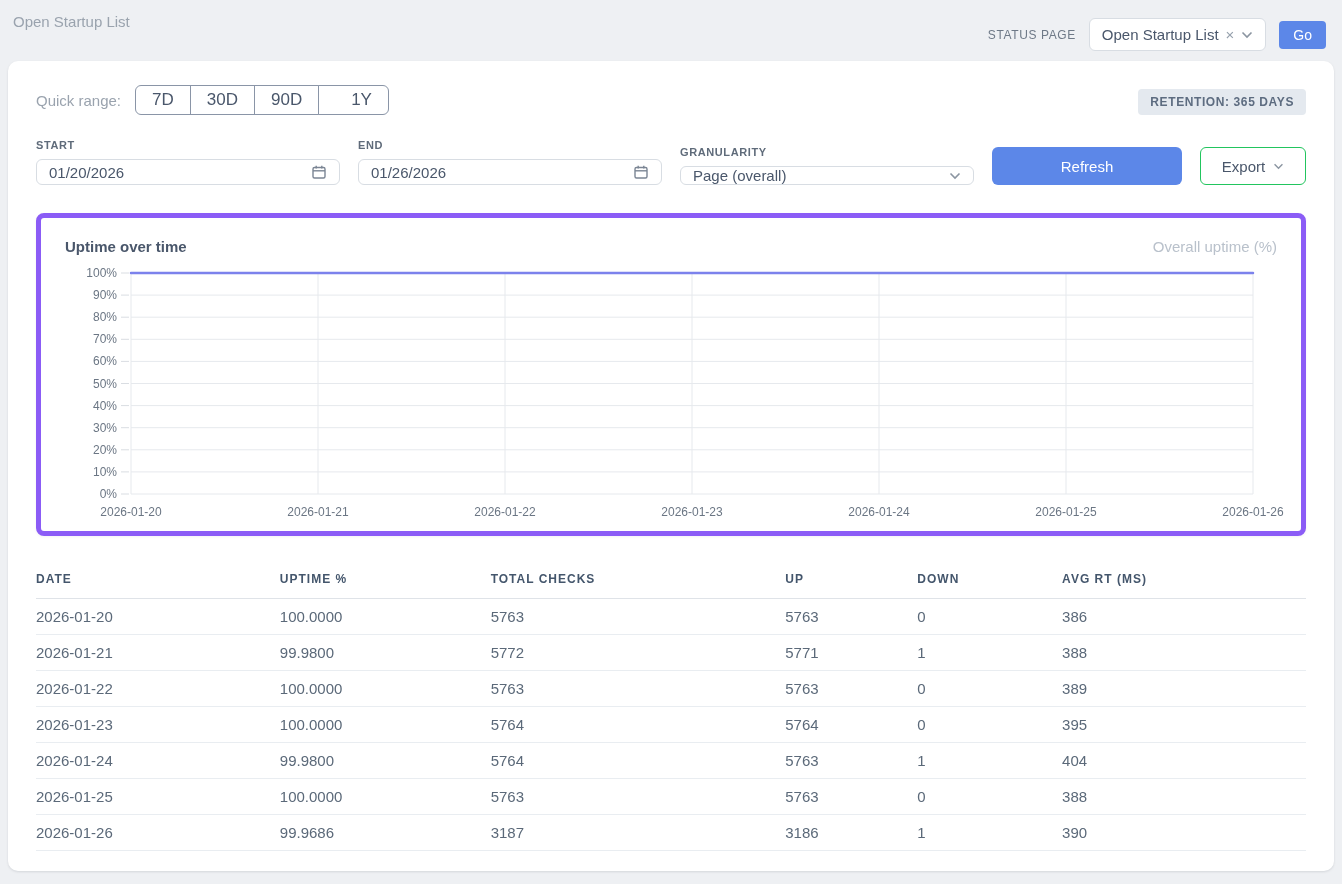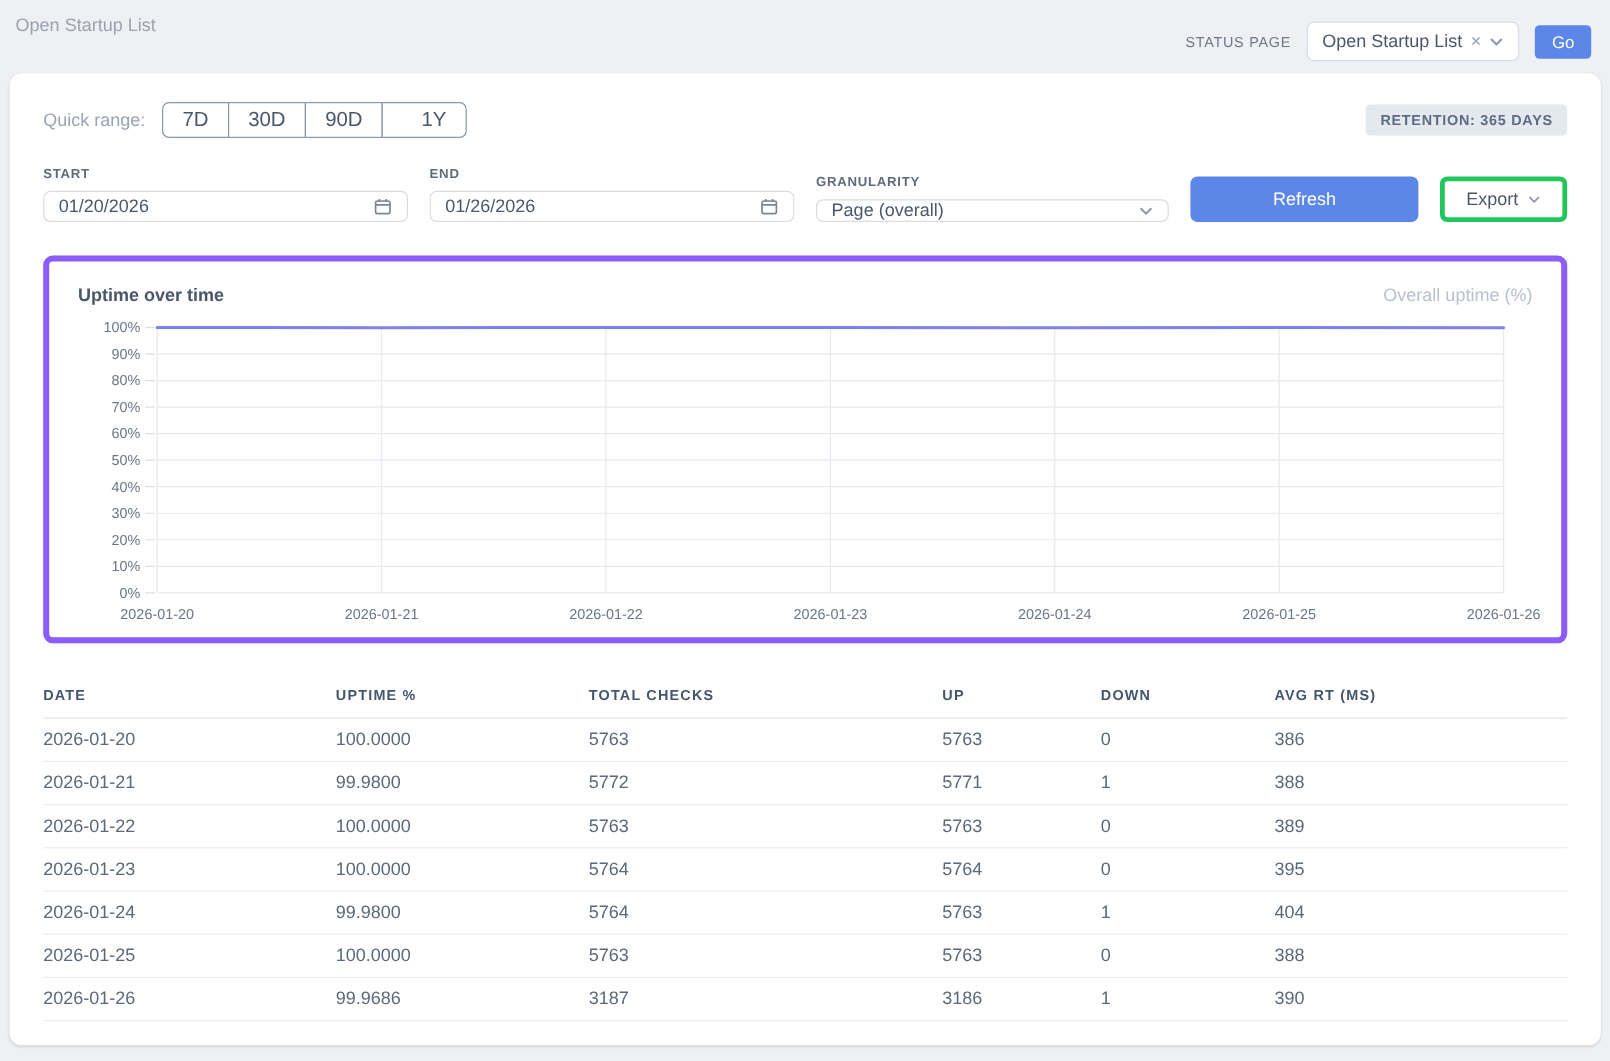--- a/index.html
+++ b/index.html
@@ -16,38 +16,38 @@
   .subtitle { font-size:15px; color:#9aa3ae; margin-top:3px; }
   .header-right { display:flex; align-items:center; gap:13px; margin-top:8px; }
   .status-label { font-size:12px; font-weight:400; color:#6e7987; letter-spacing:.6px; }
   .status-select { display:flex; align-items:center; gap:7px; background:#fff; border:1px solid #d8dde3; border-radius:6px; padding:7px 12px; font-size:15px; color:#4a576b; cursor:pointer; }
   .clear-x { color:#95a0ac; font-size:15px; cursor:pointer; line-height:1; }
   .chev { stroke:#8b95a1; stroke-width:1.6; fill:none; }
   .go-btn { background:#5c87e8; color:#fff; border:none; border-radius:4px; font-size:14px; padding:6px 14px; cursor:pointer; font-family:inherit; }
   
   .panel { margin:0 8px 16px; background:#fff; border-radius:10px; padding:24px 28px 20px;
            box-shadow:0 1px 3px rgba(16,24,40,.08), 0 1px 2px rgba(16,24,40,.04); }
-  .quickrow { display:flex; justify-content:space-between; align-items:center; }
+  .quickrow { display:flex; justify-content:space-between; align-items:flex-end; }
   .quick-left { display:flex; align-items:center; }
   .quick-label { font-size:15px; color:#9aa3ae; }
   .seg { display:inline-flex; margin-left:14px; }
   .seg-btn { padding:4px 16px; font-size:17px; font-family:inherit; color:#4a576b; background:#fff; border:1px solid #8a95a7; margin-left:-1px; cursor:pointer; }
   .seg-btn:first-child { border-radius:6px 0 0 6px; margin-left:0; }
   .seg-btn:last-child { border-radius:0 6px 6px 0;padding-left:32px; }
   .badge { background:#e4e9ef; color:#5d6c80; font-size:12px; font-weight:700; letter-spacing:.6px; padding:6px 12px; border-radius:4px; }
   
   .formrow { display:flex; gap:18px; align-items:flex-end; margin-top:24px; }
   .field { display:flex; flex-direction:column; }
   .field-label { font-size:11px; font-weight:600; color:#5f6b7a; letter-spacing:.6px; margin-bottom:8px; }
   .control { height:26px; border:1px solid #d8dde3; border-radius:6px; background:#fff; display:flex; align-items:center; padding:0 12px; font-size:15px; color:#4a576b; cursor:pointer; }
   .date-field { width:304px; justify-content:space-between; }
   .gran-field { flex:1; justify-content:space-between; }
   .cal-icon { stroke:#7b8594; stroke-width:1.4; fill:none; }
   .refresh-btn { width:190px; height:38px; background:#5c87e8; color:#fff; border:none; border-radius:6px; font-size:15px; font-family:inherit; cursor:pointer; }
-  .export-btn { width:106px; height:38px; background:#fff; border:4px solid #22c55e; border-radius:6px; font-size:15px; color:#4a576b; display:flex; align-items:center; justify-content:center; gap:8px; cursor:pointer; font-family:inherit; }
+  .export-btn { width:106px; height:38px; background:#fff; border:1px solid #22c55e; border-radius:6px; font-size:15px; color:#4a576b; display:flex; align-items:center; justify-content:center; gap:8px; cursor:pointer; font-family:inherit; }
   
   .chart-card { margin-top:28px; border:5px solid #8b5cf6; border-radius:8px; background:#fff; padding:20px 24px 10px; box-shadow:0 1px 3px rgba(16,24,40,.05); }
   .chart-head { display:flex; justify-content:space-between; align-items:baseline; margin-bottom:8px; }
   .chart-title { font-size:15px; font-weight:700; color:#4a576b; }
   .chart-legend { font-size:15px; color:#b9c1cb; }
   #uptime-chart { display:block; }
   #uptime-chart text { font-family:"Liberation Sans", sans-serif; font-size:12px; fill:#6b7684; }
   
   .data-table { width:100%; border-collapse:collapse; margin-top:26px; }
   .data-table th { text-align:left; font-size:12px; font-weight:700; letter-spacing:1px; color:#44566c; padding:10px 0 12px; border-bottom:1px solid #dfe3e8; }

